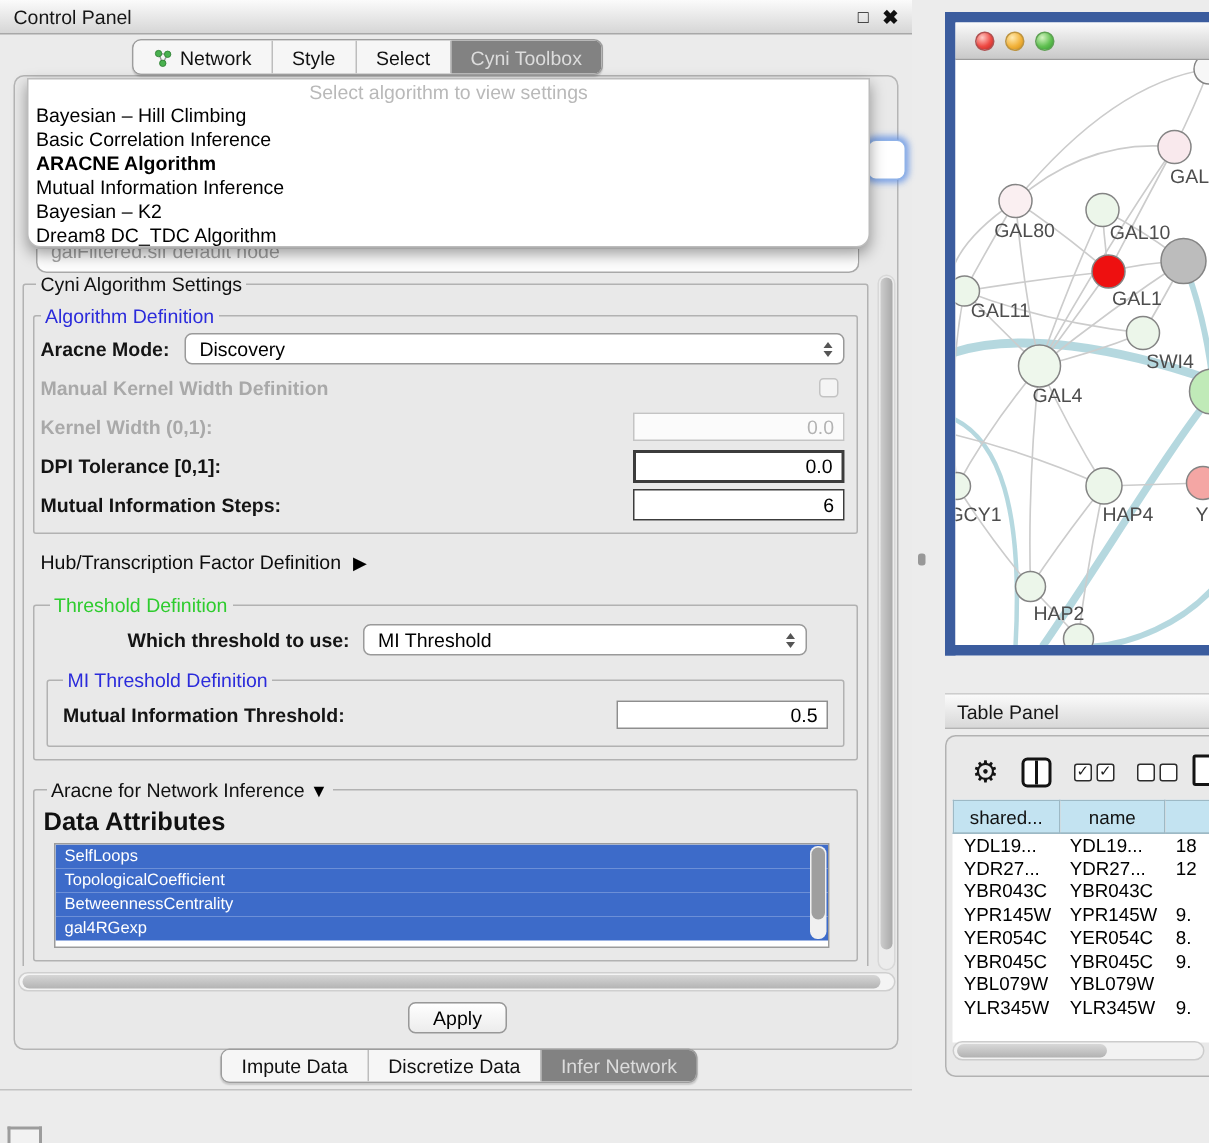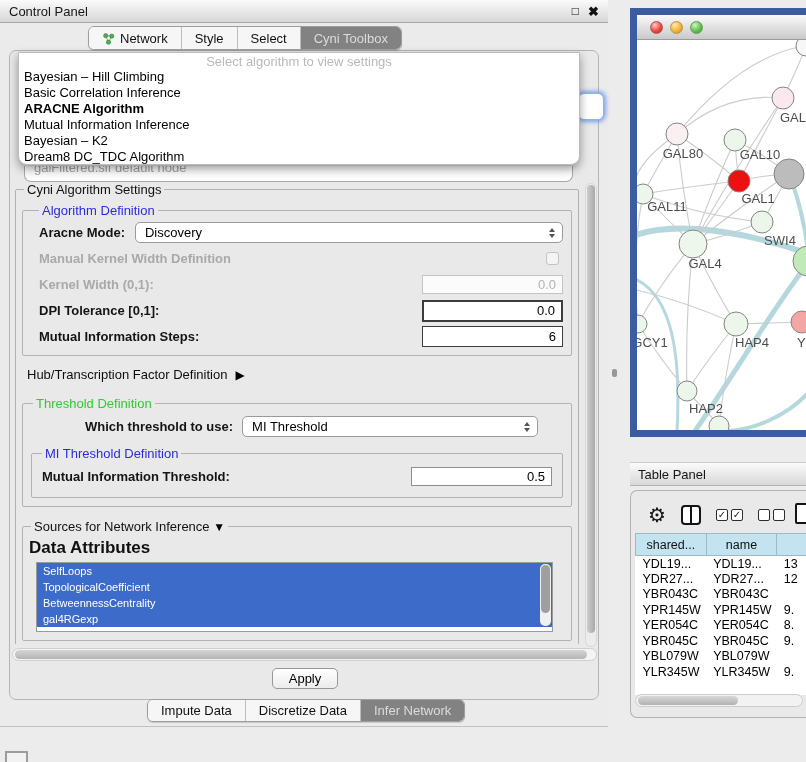--- a/index.html
+++ b/index.html
@@ -45,21 +45,21 @@
   .dd-prompt { color:#b9b9b9; text-align:center; height:15px; line-height:15px; }
   .dd-item { height:16px; line-height:16px; padding-left:5px; color:#000; white-space:nowrap; }
   .dd-item.bold { font-weight:bold; }
 
   
   .settings { position:absolute; left:14px; top:182px; width:566px; height:462px; overflow:hidden; z-index:1; }
   fieldset { border:1px solid #b2b2b2; border-radius:2px; }
   legend { font-size:13px; padding:0 3px; margin-left:4px; white-space:nowrap; }
   .fs-cyni { margin:0 1px; padding:2px 4px 10px 4px; height:490px; }
   .fs-cyni > legend { color:#111; }
-  .fs-algo { margin:4px 2px 0 2px; padding:1px 8px 6px 12px; }
+  .fs-algo { margin:4px 2px 0 2px; padding:1px 8px 6px 0; }
   .fs-algo > legend { color:#2b2bdb; }
   .fs-threshold { margin:14px 2px 0 2px; padding:2px 6px 8px 6px; }
   .fs-threshold > legend { color:#2ecc2e; }
   .fs-mi { margin:7px 2px 0 2px; padding:2px 6px 8px 6px; }
   .fs-mi > legend { color:#2b2bdb; }
   .fs-sources { margin:12px 2px 0 2px; padding:1px 6px 8px 4px; }
   .fs-sources > legend { color:#111; }
 
   .frow { display:flex; align-items:center; height:25px; margin-top:1px; }
   .flabel { font-size:13px; font-weight:bold; color:#141414; white-space:nowrap; padding-left:4px; }
@@ -269,21 +269,21 @@
             <div class="frow">
               <span class="flabel">Mutual Information Threshold:</span>
               <span class="grow"></span>
               <span class="num-input" style="margin-right:4px">0.5</span>
             </div>
           </fieldset>
         </fieldset>
 
         <fieldset class="fs-sources">
           <legend>
-            <span>Sources for Network Inference</span>
+            <span>Aracne for Network Inference</span>
             <span class="tri">▼</span>
           </legend>
           <div class="attr-label">Data Attributes</div>
           <div class="attr-list">
             <div class="attr-item">SelfLoops</div>
             <div class="attr-item">TopologicalCoefficient</div>
             <div class="attr-item">BetweennessCentrality</div>
             <div class="attr-item">gal4RGexp</div>
             <div class="list-scroll">
                 <div class="thumb"></div>
@@ -427,21 +427,21 @@
           <tr>
             <th>shared...</th>
             <th>name</th>
             <th class="cut"></th>
           </tr>
         </thead>
         <tbody>
           <tr>
               <td>YDL19...</td>
               <td>YDL19...</td>
-              <td>13</td>
+              <td>18</td>
             </tr>
           <tr>
               <td>YDR27...</td>
               <td>YDR27...</td>
               <td>12</td>
             </tr>
           <tr>
               <td>YBR043C</td>
               <td>YBR043C</td>
               <td></td>

